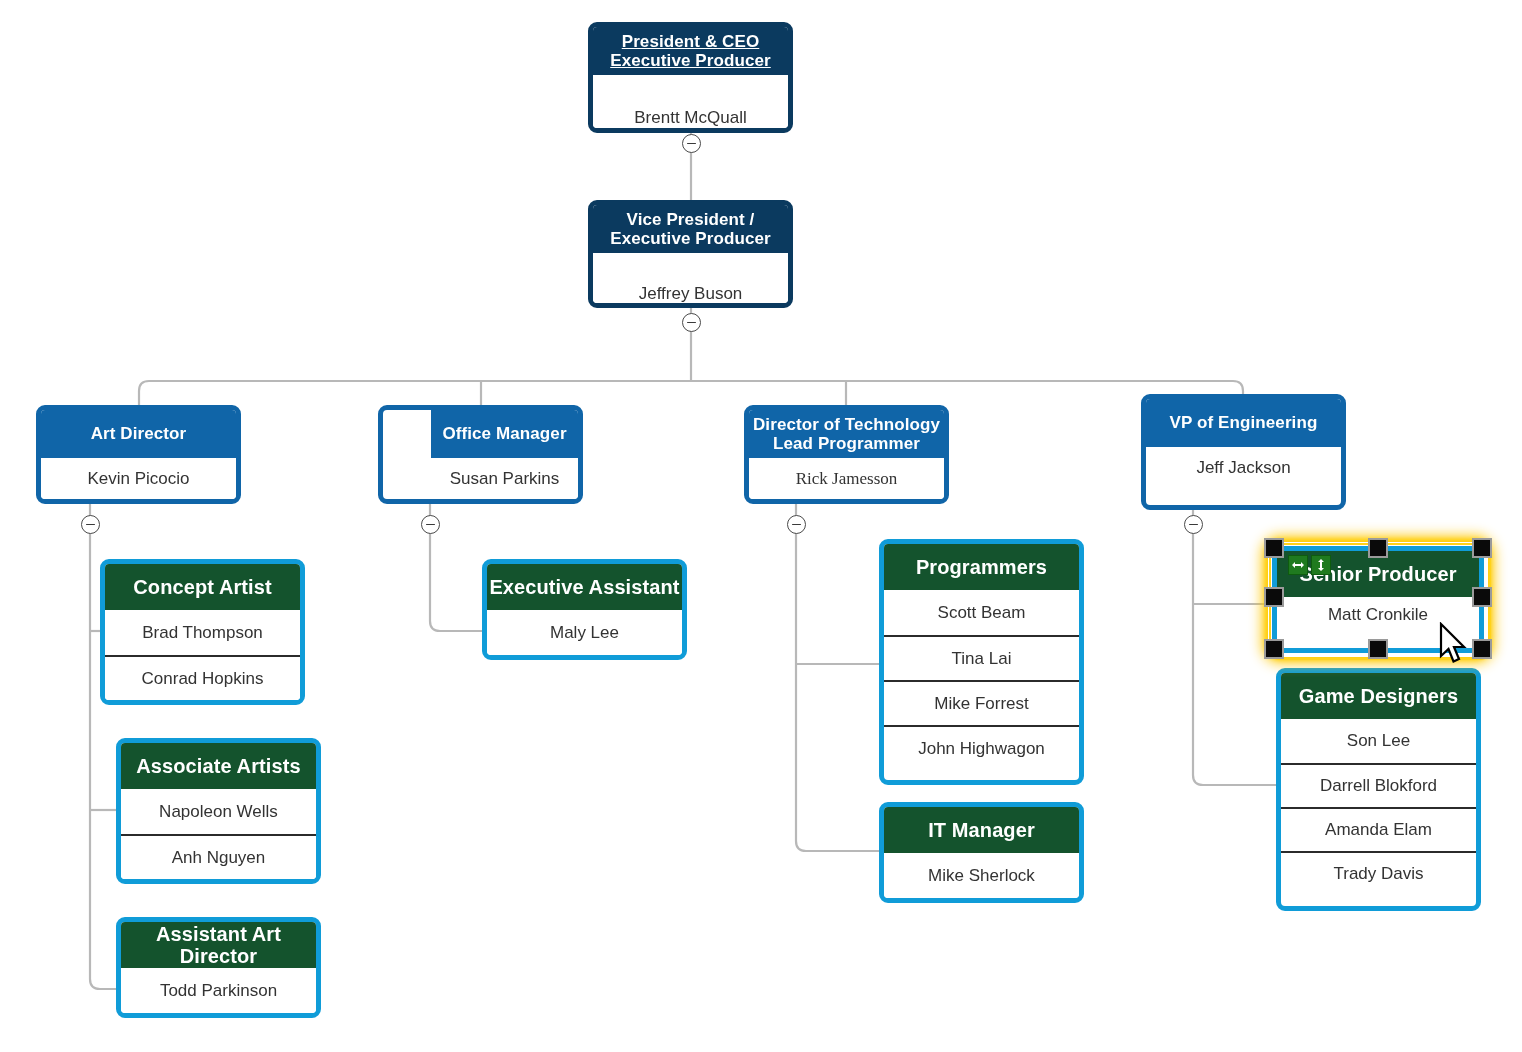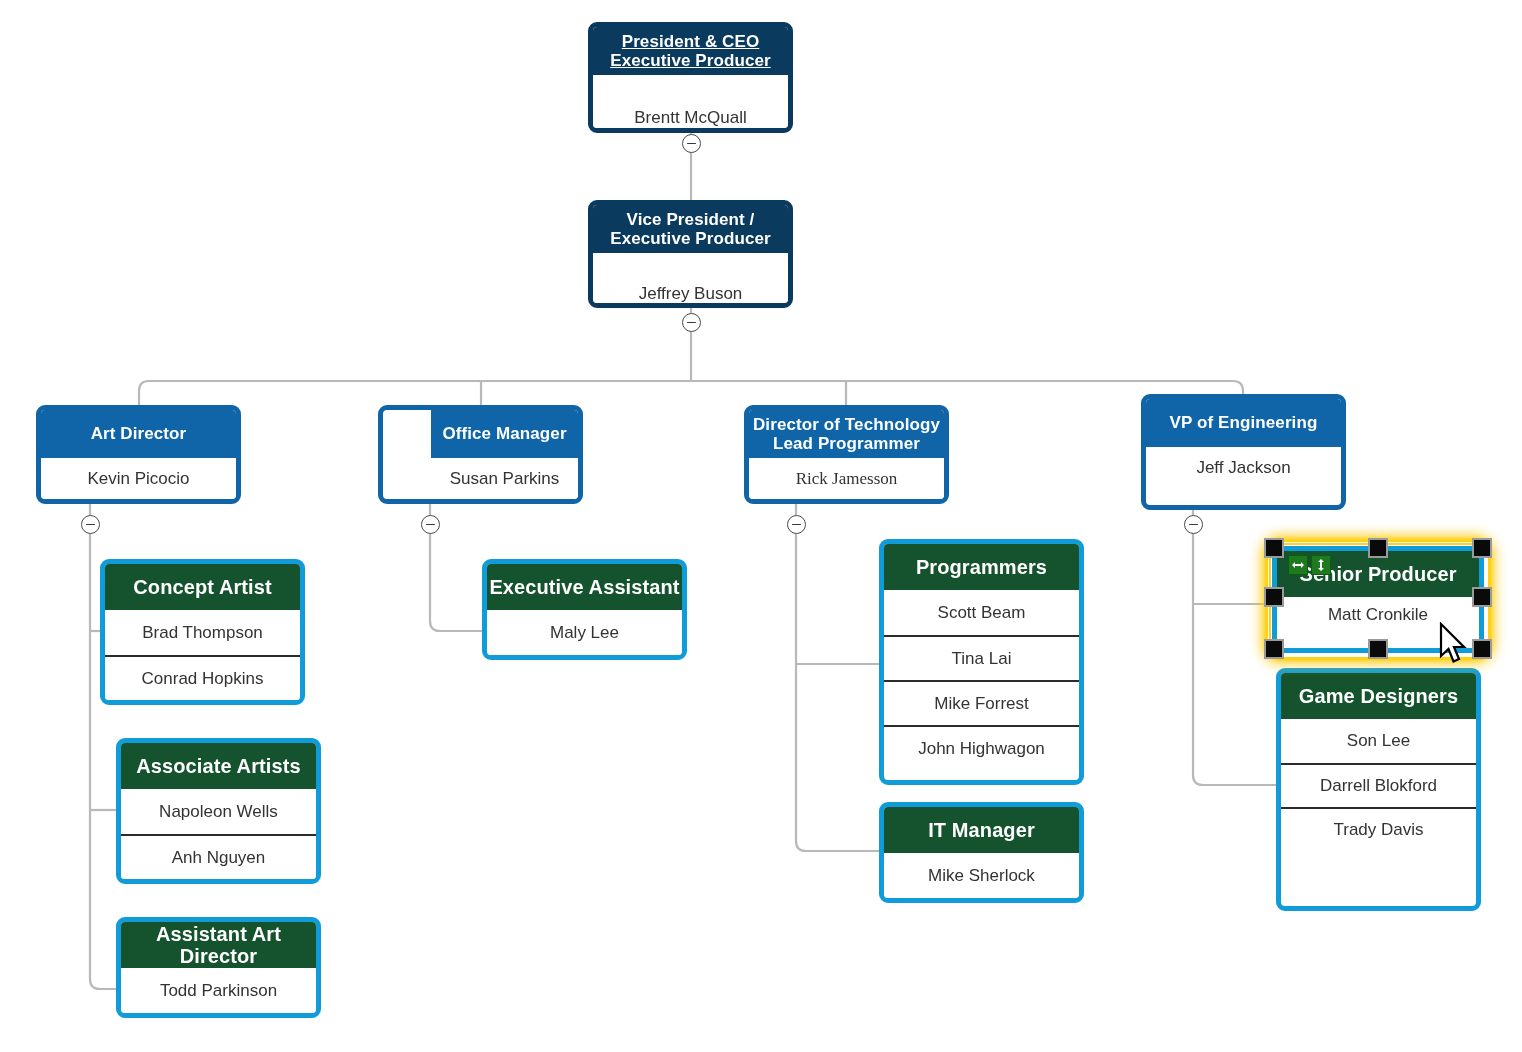--- a/index.html
+++ b/index.html
@@ -351,20 +351,21 @@
 
   <div class="node lvl3" style="left:1276px;top:668px;width:205px;height:243px;">
     <div class="hdr" style="height:46px;">
       <div>
           <div>Game Designers</div>
         </div>
     </div>
     <div class="body">
       <div class="row" style="height:44px;">Son Lee</div>
       <div class="row" style="height:44px;">Darrell Blokford</div>
+      <div class="row" style="height:44px;">Amanda Elam</div>
       <div class="row" style="height:44px;">Trady Davis</div>
     </div>
   </div>
 
   <svg class="cursor-arrow" style="left:1438px;top:622px;" width="30" height="44" viewBox="0 0 30 44">
     <path d="M3,2 L3,34 L10.5,27 L15.5,39.5 L21,37 L16,25 L26,25 Z" fill="#ffffff" stroke="#000000" stroke-width="2.2" stroke-linejoin="miter"></path>
   </svg>
 
 </div>
 

